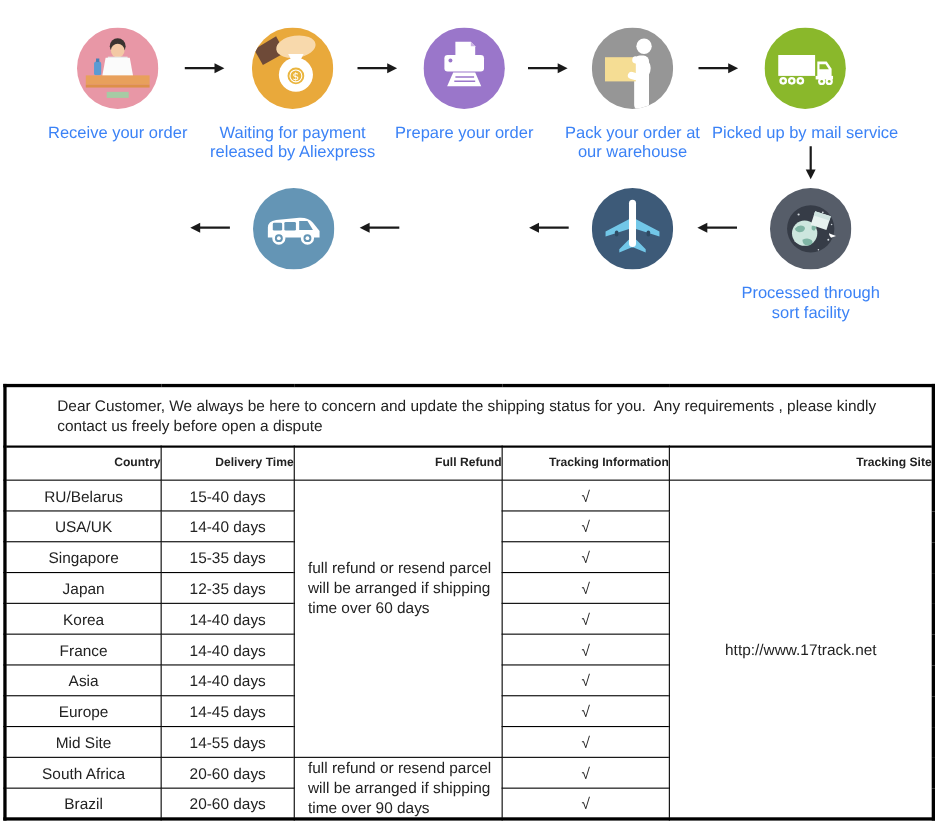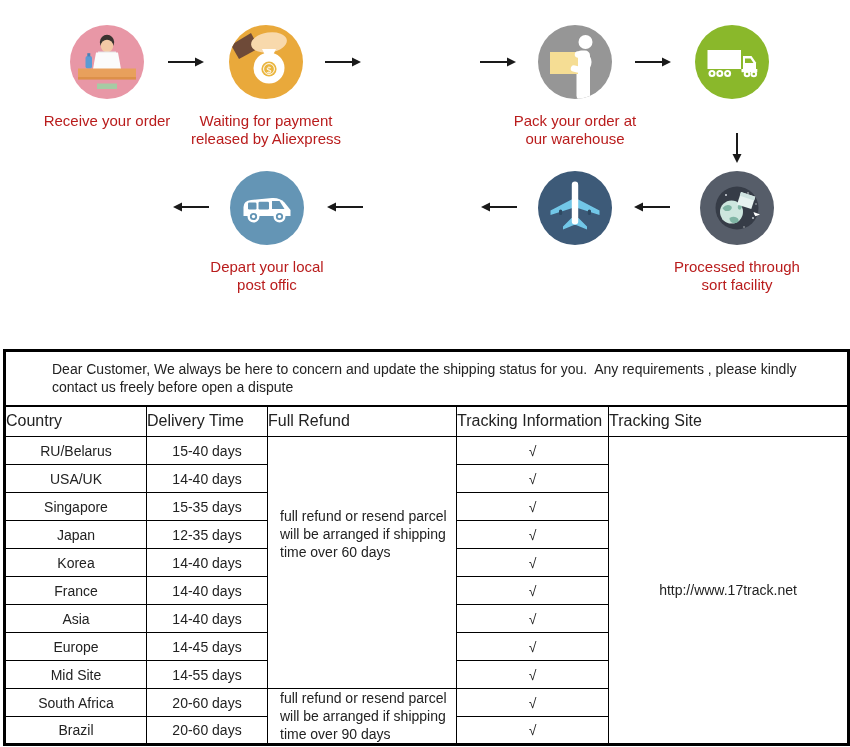--- a/index.html
+++ b/index.html
@@ -3,31 +3,31 @@
 <meta charset="utf-8">
 <style>
   * { box-sizing: border-box; margin: 0; padding: 0; }
   html, body { width: 850px; height: 747px; background: #fff; overflow: hidden;
     font-family: "Liberation Sans", "DejaVu Sans", sans-serif; }
 
   
   .diagram { position: relative; width: 850px; height: 345px; background: #fff; }
   .step { position: absolute; width: 180px; display: flex; flex-direction: column; align-items: center; }
   .badge { width: 74px; height: 74px; display: block; }
-  .step-label { margin-top: 13px; font-size: 15px; line-height: 18px; color: #b91c1c;
+  .step-label { margin-top: 13px; font-size: 15px; line-height: 18px; color: #3b82f6;
     text-align: center; white-space: pre-wrap; }
   .arrow { position: absolute; }
 
   
   .ship-table { border-collapse: collapse; width: 844px; margin-left: 3px; margin-top: 4px;
     border: 3px solid #000; color: #222; table-layout: fixed; }
   .ship-table td, .ship-table th { border: 1px solid #000; font-size: 14px; }
   .notice-cell { border-bottom: 2px solid #000 !important; padding: 8px 24px 8px 46px;
     height: 55px; font-size: 14px; line-height: 18px; white-space: pre-wrap; vertical-align: middle; }
-  .ship-table th { height: 31px; font-size: 16px; font-weight: normal; text-align: left; }
+  .ship-table th { height: 31px; font-size: 11px; font-weight: bold; text-align: right; }
   .ship-table td.c { height: 28px; text-align: center; }
   td.refund { text-align: left; vertical-align: middle; padding: 0 6px 0 12px;
     line-height: 18px; white-space: pre-wrap; }
   td.refund-60 { padding-bottom: 58px; }
   td.site { text-align: center; vertical-align: middle; }
   .site a { color: #222; text-decoration: none; }
 </style>
 </head>
 <body>
 
@@ -71,20 +71,39 @@
         <circle cx="40" cy="43" r="15.5" fill="#ffffff"></circle>
         <circle cx="40" cy="44" r="7.6" fill="#eab53e"></circle>
         <circle cx="40" cy="44" r="5.4" fill="none" stroke="#ffffff" stroke-width="1"></circle>
         <text x="40" y="47.8" font-size="9.5" fill="#ffffff" text-anchor="middle" font-family="DejaVu Sans, sans-serif">$</text>
       </g>
     </svg>
     <div class="step-label">Waiting for payment
 released by Aliexpress</div>
   </div>
 
+  <div class="step" style="left:332px;top:25px">
+    <svg class="badge" viewBox="0 0 74 74">
+      <defs>
+          <clipPath id="cpC">
+            <circle cx="37" cy="37" r="37"></circle>
+          </clipPath>
+        </defs>
+      <circle cx="37" cy="37" r="37" fill="#9a76ca"></circle>
+      <g clip-path="url(#cpC)">
+        <polygon points="29,13 43,13 47,17 47,26 29,26" fill="#ffffff"></polygon>
+        <polygon points="43,13 43,17 47,17" fill="#cbb3e3"></polygon>
+        <rect x="19" y="25" width="36" height="15" rx="3" fill="#ffffff"></rect>
+        <circle cx="24.5" cy="30" r="1.8" fill="#9a76ca"></circle>
+        <polygon points="27,41 47,41 52.5,53.5 21.5,53.5" fill="#ffffff"></polygon>
+        <path d="M29,45 h17 M28,48.8 h19" stroke="#9a76ca" stroke-width="1.4" fill="none"></path>
+      </g>
+    </svg>
+    <div class="step-label">Prepare your order</div>
+  </div>
 
   <div class="step" style="left:485px;top:25px">
     <svg class="badge" viewBox="0 0 74 74">
       <defs>
           <clipPath id="cpD">
             <circle cx="37" cy="37" r="37"></circle>
           </clipPath>
         </defs>
       <circle cx="37" cy="37" r="37" fill="#969696"></circle>
       <g clip-path="url(#cpD)">
@@ -120,20 +139,21 @@
         </g>
         <g fill="#8ab82b">
           <circle cx="17" cy="48.5" r="1.4"></circle>
             <circle cx="24.8" cy="48.5" r="1.4"></circle>
           <circle cx="32.6" cy="48.5" r="1.4"></circle>
             <circle cx="52" cy="49" r="1.3"></circle>
           <circle cx="58.8" cy="49" r="1.3"></circle>
         </g>
       </g>
     </svg>
+    <div class="step-label">Picked up by mail service</div>
   </div>
 
   <svg class="arrow" style="left:167px;top:55px" width="38" height="14">
     <line x1="1" y1="7" x2="29" y2="7" stroke="#1a1a1a" stroke-width="2"></line>
     <polygon points="28,2.5 37,7 28,11.5" fill="#1a1a1a"></polygon>
   </svg>
   <svg class="arrow" style="left:324px;top:55px" width="38" height="14">
     <line x1="1" y1="7" x2="29" y2="7" stroke="#1a1a1a" stroke-width="2"></line>
     <polygon points="28,2.5 37,7 28,11.5" fill="#1a1a1a"></polygon>
   </svg>
@@ -164,22 +184,20 @@
         <path d="M13.5,45 L13.5,36 Q13.5,30 21,29 L42,27 Q50,26.5 54.5,31.5 L60.5,39 L60.5,45 Z" fill="#ffffff"></path>
         <rect x="18" y="31.5" width="8.5" height="7" rx="1.2" fill="#6495b5"></rect>
         <rect x="28.5" y="30.8" width="10.5" height="7.7" rx="1.2" fill="#6495b5"></rect>
         <polygon points="42,30 49.5,30 54.5,38 42,38" fill="#6495b5"></polygon>
         <circle cx="23.5" cy="45.5" r="4.8" fill="#6495b5" stroke="#ffffff" stroke-width="2.4"></circle>
         <circle cx="23.5" cy="45.5" r="1.7" fill="#ffffff"></circle>
         <circle cx="49.5" cy="45.5" r="4.8" fill="#6495b5" stroke="#ffffff" stroke-width="2.4"></circle>
         <circle cx="49.5" cy="45.5" r="1.7" fill="#ffffff"></circle>
       </g>
     </svg>
-    <div class="step-label">Depart your local
-post offic</div>
   </div>
 
 
   <div class="step" style="left:485px;top:171px">
     <svg class="badge" viewBox="0 0 74 74">
       <defs>
           <clipPath id="cpI">
             <circle cx="37" cy="37" r="37"></circle>
           </clipPath>
         </defs>

